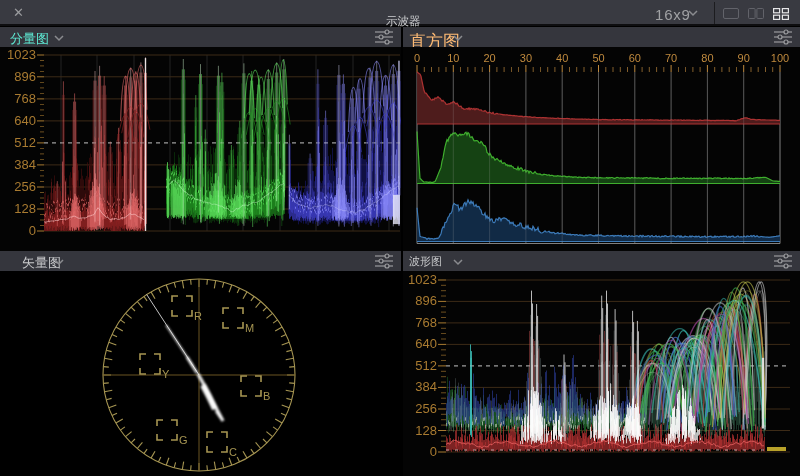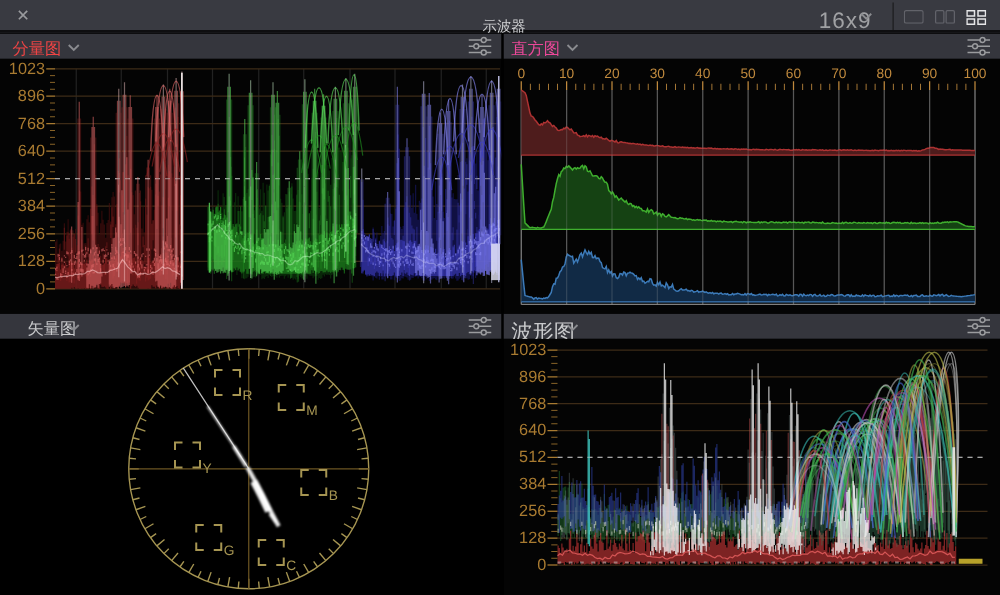--- a/index.html
+++ b/index.html
@@ -1,19 +1,19 @@
 <!DOCTYPE html>
 <html><head><meta charset="utf-8"><style>
 html,body{margin:0;padding:0;width:800px;height:476px;background:#000;overflow:hidden;font-family:"Liberation Sans",sans-serif;}
 div{box-sizing:border-box}
 </style></head><body>
 <div style="position:absolute;left:0;top:0;width:800px;height:26px;background:#393a41;border-bottom:2px solid #0e0e10">
 <span style="position:absolute;left:13px;top:5px;font-size:13px;color:#9a9b9e">✕</span>
 <span style="position:absolute;left:386px;top:14px;font-size:11.5px;color:#cfd0d2">示波器</span>
-<span style="position:absolute;left:655px;top:6px;font-size:18px;letter-spacing:0.8px;color:#a0a1a4">16x9</span>
+<span style="position:absolute;left:655px;top:6px;font-size:15px;letter-spacing:0.8px;color:#a0a1a4">16x9</span>
 <svg width="10" height="7" style="position:absolute;left:688px;top:10px" viewBox="0 0 10 7">
       <path d="M1 1 L5 5 L9 1" stroke="#8a8b8f" stroke-width="1.5" fill="none"></path>
     </svg>
 <div style="position:absolute;left:714px;top:2px;width:1px;height:22px;background:#1c1c1f"></div>
 <svg width="16" height="11" viewBox="0 0 16 11" style="position:absolute;left:723px;top:8px">
       <rect x="0.5" y="0.5" width="15" height="10" rx="1.5" fill="none" stroke="#62636a" stroke-width="1"></rect>
     </svg>
 <svg width="16" height="11" viewBox="0 0 16 11" style="position:absolute;left:748px;top:8px">
       <rect x="0.5" y="0.5" width="6.6" height="10" rx="1" fill="none" stroke="#62636a" stroke-width="1"></rect>
       <rect x="8.9" y="0.5" width="6.6" height="10" rx="1" fill="none" stroke="#62636a" stroke-width="1"></rect>
@@ -21,36 +21,36 @@
 <svg width="16" height="12" viewBox="0 0 16 12" style="position:absolute;left:773px;top:8px">
       <g fill="none" stroke="#e6e6e8" stroke-width="1.2">
         <rect x="0.6" y="0.6" width="6" height="4.2"></rect>
         <rect x="9.4" y="0.6" width="6" height="4.2"></rect>
         <rect x="0.6" y="7.2" width="6" height="4.2"></rect>
         <rect x="9.4" y="7.2" width="6" height="4.2"></rect>
       </g>
     </svg>
 </div>
 <div style="position:absolute;left:0px;top:27px;width:401px;height:20px;background:#35363d"></div>
-<span style="position:absolute;left:10px;top:30px;font-size:13px;color:#ef4444">分量图</span>
+<span style="position:absolute;left:10px;top:30px;font-size:13px;color:#5eead4">分量图</span>
 <svg width="10" height="7" style="position:absolute;left:54px;top:35px" viewBox="0 0 10 7">
     <path d="M1 1 L5 5 L9 1" stroke="#8a8b8f" stroke-width="1.5" fill="none"></path>
   </svg>
 <svg width="20" height="16" style="position:absolute;left:374px;top:29px" viewBox="0 0 20 16">
 <g stroke="#9a9b9e" stroke-width="1.2" fill="none">
 <line x1="1" y1="3" x2="19" y2="3"></line>
       <circle cx="13" cy="3" r="2" fill="#35363d"></circle>
 <line x1="1" y1="8" x2="19" y2="8"></line>
       <circle cx="7" cy="8" r="2" fill="#35363d"></circle>
 <line x1="1" y1="13" x2="19" y2="13"></line>
       <circle cx="13" cy="13" r="2" fill="#35363d"></circle>
 </g>
   </svg>
 <div style="position:absolute;left:403px;top:27px;width:397px;height:20px;background:#35363d"></div>
-<span style="position:absolute;left:409px;top:30px;font-size:13px;color:#ec4899">直方图</span>
+<span style="position:absolute;left:409px;top:30px;font-size:17px;color:#fdba74">直方图</span>
 <svg width="10" height="7" style="position:absolute;left:453px;top:35px" viewBox="0 0 10 7">
     <path d="M1 1 L5 5 L9 1" stroke="#8a8b8f" stroke-width="1.5" fill="none"></path>
   </svg>
 <svg width="20" height="16" style="position:absolute;left:773px;top:29px" viewBox="0 0 20 16">
 <g stroke="#9a9b9e" stroke-width="1.2" fill="none">
 <line x1="1" y1="3" x2="19" y2="3"></line>
       <circle cx="13" cy="3" r="2" fill="#35363d"></circle>
 <line x1="1" y1="8" x2="19" y2="8"></line>
       <circle cx="7" cy="8" r="2" fill="#35363d"></circle>
 <line x1="1" y1="13" x2="19" y2="13"></line>
@@ -66,21 +66,21 @@
 <g stroke="#9a9b9e" stroke-width="1.2" fill="none">
 <line x1="1" y1="3" x2="19" y2="3"></line>
       <circle cx="13" cy="3" r="2" fill="#35363d"></circle>
 <line x1="1" y1="8" x2="19" y2="8"></line>
       <circle cx="7" cy="8" r="2" fill="#35363d"></circle>
 <line x1="1" y1="13" x2="19" y2="13"></line>
       <circle cx="13" cy="13" r="2" fill="#35363d"></circle>
 </g>
   </svg>
 <div style="position:absolute;left:403px;top:251px;width:397px;height:20px;background:#35363d"></div>
-<span style="position:absolute;left:409px;top:254px;font-size:17px;color:#c9cacc">波形图</span>
+<span style="position:absolute;left:409px;top:254px;font-size:11px;color:#c9cacc">波形图</span>
 <svg width="10" height="7" style="position:absolute;left:453px;top:259px" viewBox="0 0 10 7">
     <path d="M1 1 L5 5 L9 1" stroke="#8a8b8f" stroke-width="1.5" fill="none"></path>
   </svg>
 <svg width="20" height="16" style="position:absolute;left:773px;top:253px" viewBox="0 0 20 16">
 <g stroke="#9a9b9e" stroke-width="1.2" fill="none">
 <line x1="1" y1="3" x2="19" y2="3"></line>
       <circle cx="13" cy="3" r="2" fill="#35363d"></circle>
 <line x1="1" y1="8" x2="19" y2="8"></line>
       <circle cx="7" cy="8" r="2" fill="#35363d"></circle>
 <line x1="1" y1="13" x2="19" y2="13"></line>

